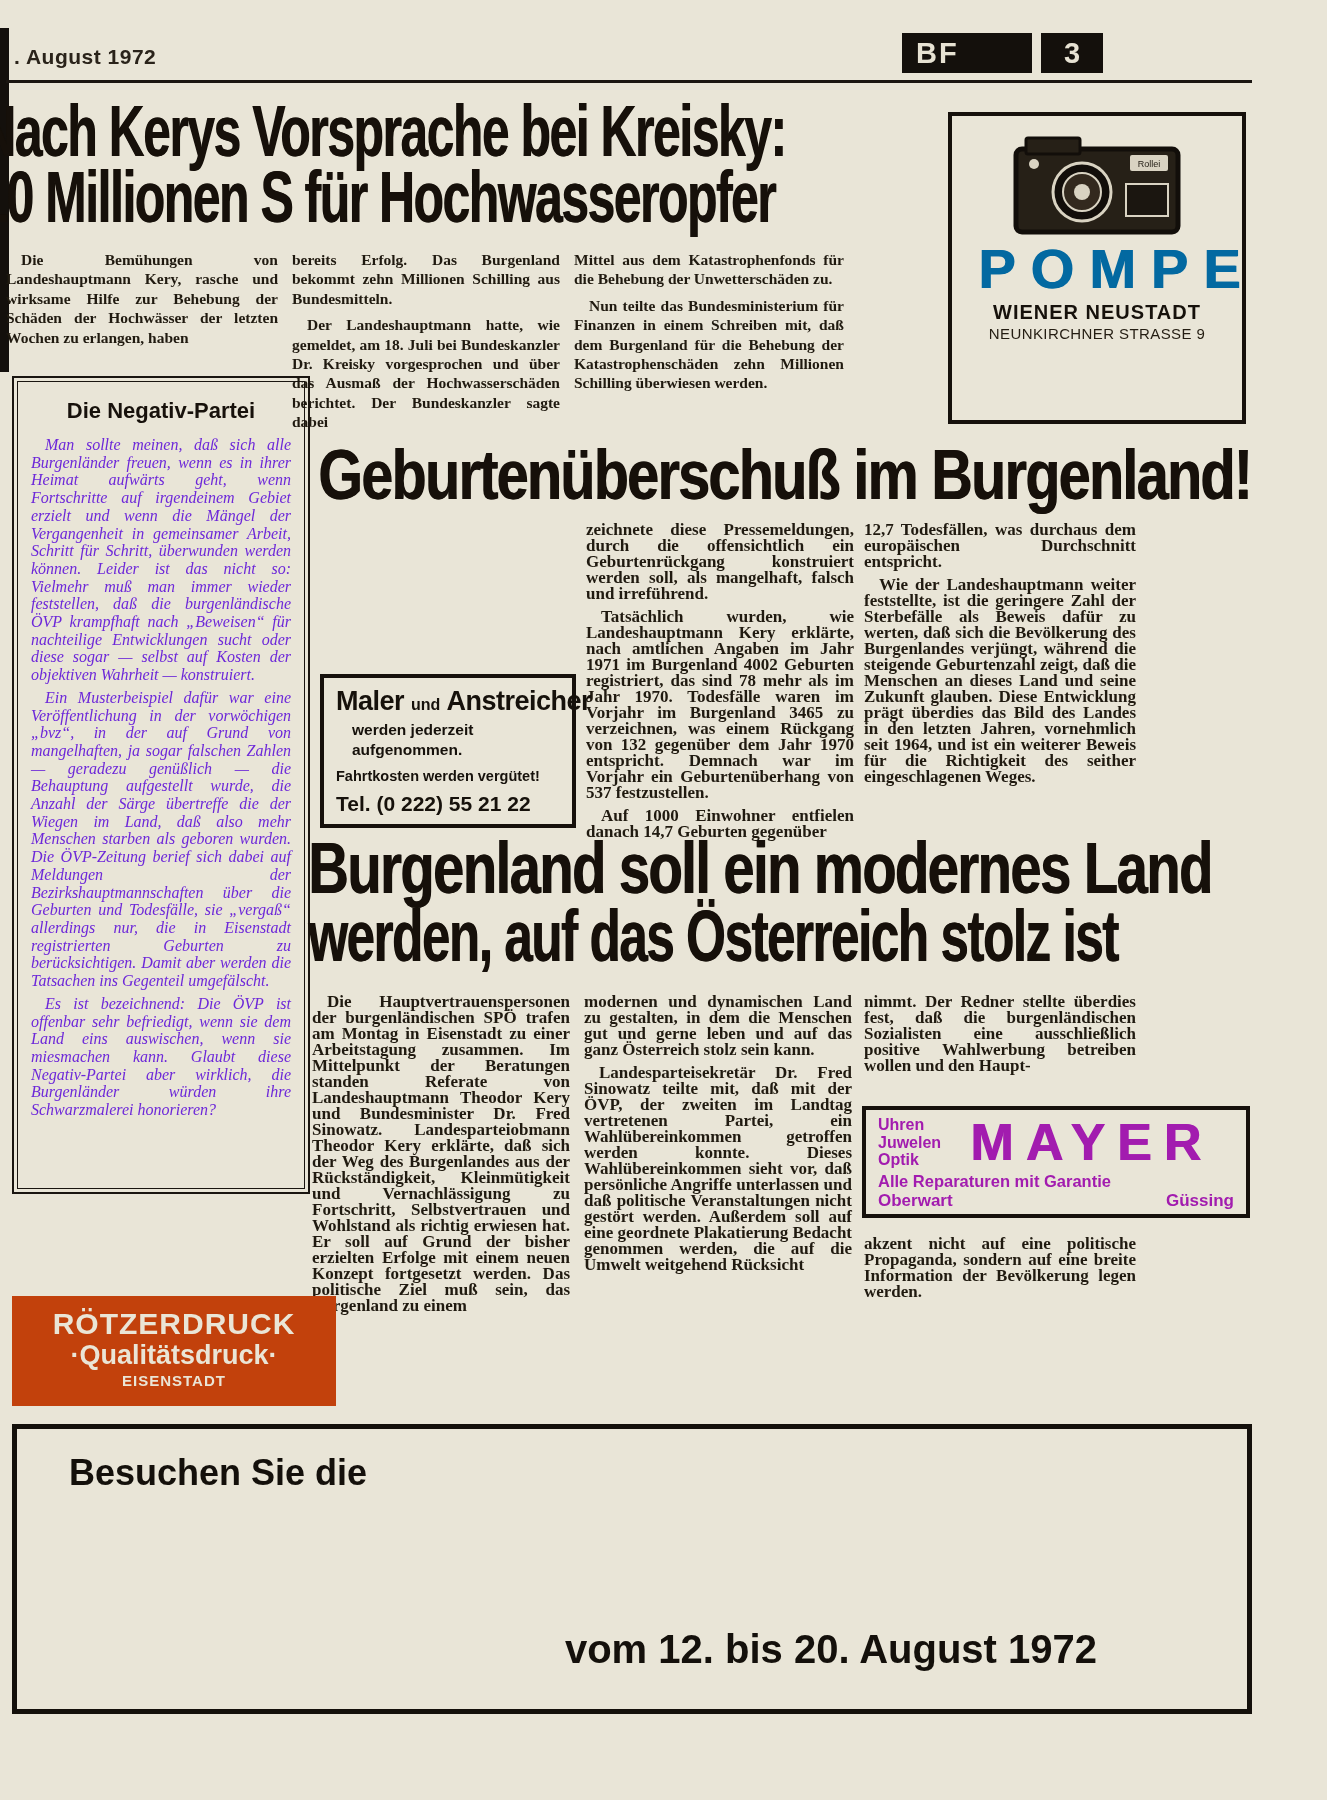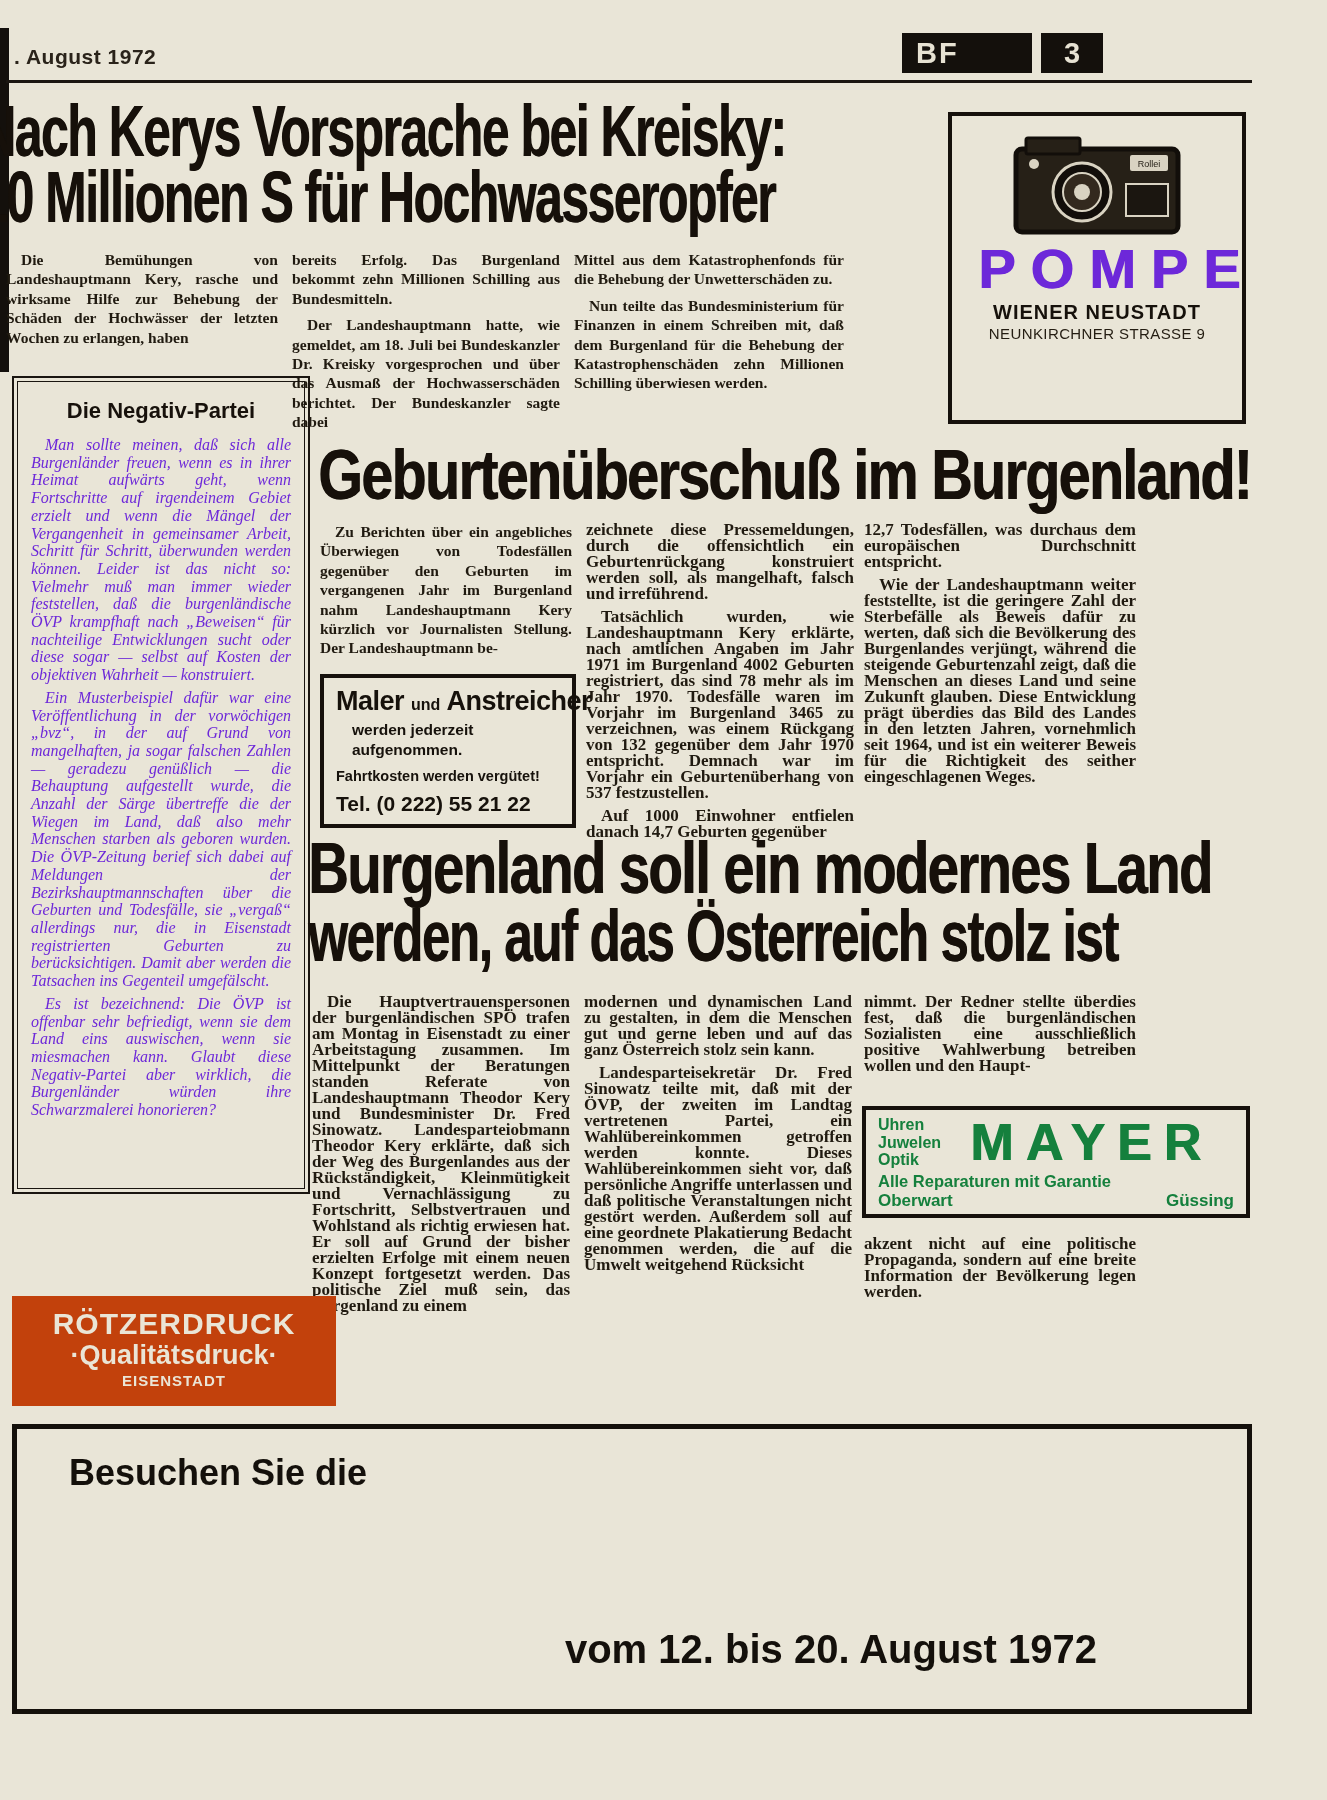--- a/index.html
+++ b/index.html
@@ -50,21 +50,21 @@
   .a3c1{left:312px;top:994px;width:258px;}
   .a3c2{left:584px;top:994px;width:268px;}
   .a3c3t{left:864px;top:994px;width:272px;}
   .a3c3b{left:864px;top:1236px;width:272px;}
 
   
   .pompe{left:948px;top:112px;width:298px;height:312px;border:4px solid #16110c;box-sizing:border-box;
          padding:12px 16px;text-align:center;}
   .pompe-top{text-align:left;font:700 27px/32px "Liberation Sans",sans-serif;color:#16110b;letter-spacing:.5px;}
   .camera{margin:4px auto 0;}
-  .pompe-brand{font:700 56px/58px "Liberation Sans",sans-serif;letter-spacing:15px;color:#6d28d9;
+  .pompe-brand{font:700 56px/58px "Liberation Sans",sans-serif;letter-spacing:15px;color:#0369a1;
                text-shadow:1px 0 currentColor;margin-top:0;padding-left:10px;}
   .pompe-city{font:700 20px/24px "Liberation Sans",sans-serif;letter-spacing:1px;margin-top:2px;color:#16110b;}
   .pompe-street{font:400 15px/19px "Liberation Sans",sans-serif;letter-spacing:.4px;color:#241d12;}
 
   
   .neg-outer{left:12px;top:376px;width:298px;height:818px;border:2px solid #1a1510;box-sizing:border-box;}
   .neg-inner{border:1px solid #1a1510;margin:3px;height:calc(100% - 6px);box-sizing:border-box;
              padding:8px 13px;overflow:hidden;}
   .neg-title{font:700 22px/26px "Liberation Sans",sans-serif;text-align:center;margin:8px 0 12px;color:#17110b;}
   .neg-p{font-style:italic;font-weight:400;font-size:16px;line-height:17.7px;text-align:justify;
@@ -74,21 +74,21 @@
   .maler{left:320px;top:674px;width:256px;height:154px;border:4px solid #16110c;box-sizing:border-box;
          padding:8px 12px;color:#16110b;}
   .maler-title{font:700 27px/30px "Liberation Sans",sans-serif;white-space:nowrap;letter-spacing:-.5px;}
   .maler-und{font-size:16px;font-weight:700;letter-spacing:0;}
   .maler-line{font:700 15.5px/20px "Liberation Sans",sans-serif;margin-left:16px;}
   .maler-note{font:700 14.5px/18px "Liberation Sans",sans-serif;margin-top:7px;}
   .maler-tel{font:700 21px/24px "Liberation Sans",sans-serif;margin-top:7px;}
 
   
   .mayer{left:862px;top:1106px;width:388px;height:112px;border:4px solid #16110c;box-sizing:border-box;
-         padding:6px 12px 15px;color:#15803d;}
+         padding:6px 12px 15px;color:#a21caf;}
   .mayer-row1{display:flex;align-items:center;gap:8px;}
   .mayer-stack{font:700 16px/17.5px "Liberation Sans",sans-serif;}
   .mayer-brand{font:700 52px/52px "Liberation Sans",sans-serif;letter-spacing:12px;flex:1;text-align:center;
                text-shadow:1px 0 currentColor;}
   .mayer-guarantee{font:700 16.5px/20px "Liberation Sans",sans-serif;margin-top:2px;}
   .mayer-row3{display:flex;justify-content:space-between;font:700 17px/20px "Liberation Sans",sans-serif;}
 
   
   .roetzer{left:12px;top:1296px;width:324px;height:110px;background:#c2410c;color:#eae5d6;text-align:center;
            padding-top:12px;box-sizing:border-box;}
@@ -157,23 +157,20 @@
       <p class="neg-p">Man sollte meinen, daß sich alle Burgenländer freuen, wenn es in ihrer Heimat aufwärts geht, wenn Fortschritte auf irgendeinem Gebiet erzielt und wenn die Mängel der Vergangenheit in gemeinsamer Arbeit, Schritt für Schritt, überwunden werden können. Leider ist das nicht so: Vielmehr muß man immer wieder feststellen, daß die burgenländische ÖVP krampfhaft nach „Beweisen“ für nachteilige Entwicklungen sucht oder diese sogar — selbst auf Kosten der objektiven Wahrheit — konstruiert.</p>
       <p class="neg-p">Ein Musterbeispiel dafür war eine Veröffentlichung in der vorwöchigen „bvz“, in der auf Grund von mangelhaften, ja sogar falschen Zahlen — geradezu genüßlich — die Behauptung aufgestellt wurde, die Anzahl der Särge übertreffe die der Wiegen im Land, daß also mehr Menschen starben als geboren wurden. Die ÖVP-Zeitung berief sich dabei auf Meldungen der Bezirkshauptmannschaften über die Geburten und Todesfälle, sie „vergaß“ allerdings nur, die in Eisenstadt registrierten Geburten zu berücksichtigen. Damit aber werden die Tatsachen ins Gegenteil umgefälscht.</p>
       <p class="neg-p">Es ist bezeichnend: Die ÖVP ist offenbar sehr befriedigt, wenn sie dem Land eins auswischen, wenn sie miesmachen kann. Glaubt diese Negativ-Partei aber wirklich, die Burgenländer würden ihre Schwarzmalerei honorieren?</p>
     </div>
   </div>
 
   <div class="abs headline hl2">
     <div class="hl-row"><span class="hl-line">Geburtenüberschuß im Burgenland!</span></div>
   </div>
 
-  <div class="abs col body-lg a2c1">
-    <p>Zu Berichten über ein angebliches Überwiegen von Todesfällen gegenüber den Geburten im vergangenen Jahr im Burgenland nahm Landeshauptmann Kery kürzlich vor Journalisten Stellung. Der Landeshauptmann be-</p>
-  </div>
   <div class="abs col body-sm a2c2">
     <p class="noindent">zeichnete diese Pressemeldungen, durch die offensichtlich ein Geburtenrückgang konstruiert werden soll, als mangelhaft, falsch und irreführend.</p>
     <p>Tatsächlich wurden, wie Landeshauptmann Kery erklärte, nach amtlichen Angaben im Jahr 1971 im Burgenland 4002 Geburten registriert, das sind 78 mehr als im Jahr 1970. Todesfälle waren im Vorjahr im Burgenland 3465 zu verzeichnen, was einem Rückgang von 132 gegenüber dem Jahr 1970 entspricht. Demnach war im Vorjahr ein Geburtenüberhang von 537 festzustellen.</p>
     <p>Auf 1000 Einwohner entfielen danach 14,7 Geburten gegenüber</p>
   </div>
   <div class="abs col body-sm a2c3">
     <p class="noindent">12,7 Todesfällen, was durchaus dem europäischen Durchschnitt entspricht.</p>
     <p>Wie der Landeshauptmann weiter feststellte, ist die geringere Zahl der Sterbefälle als Beweis dafür zu werten, daß sich die Bevölkerung des Burgenlandes verjüngt, während die steigende Geburtenzahl zeigt, daß die Menschen an dieses Land und seine Zukunft glauben. Diese Entwicklung prägt überdies das Bild des Landes in den letzten Jahren, vornehmlich seit 1964, und ist ein weiterer Beweis für die Richtigkeit des seither eingeschlagenen Weges.</p>
   </div>
 

